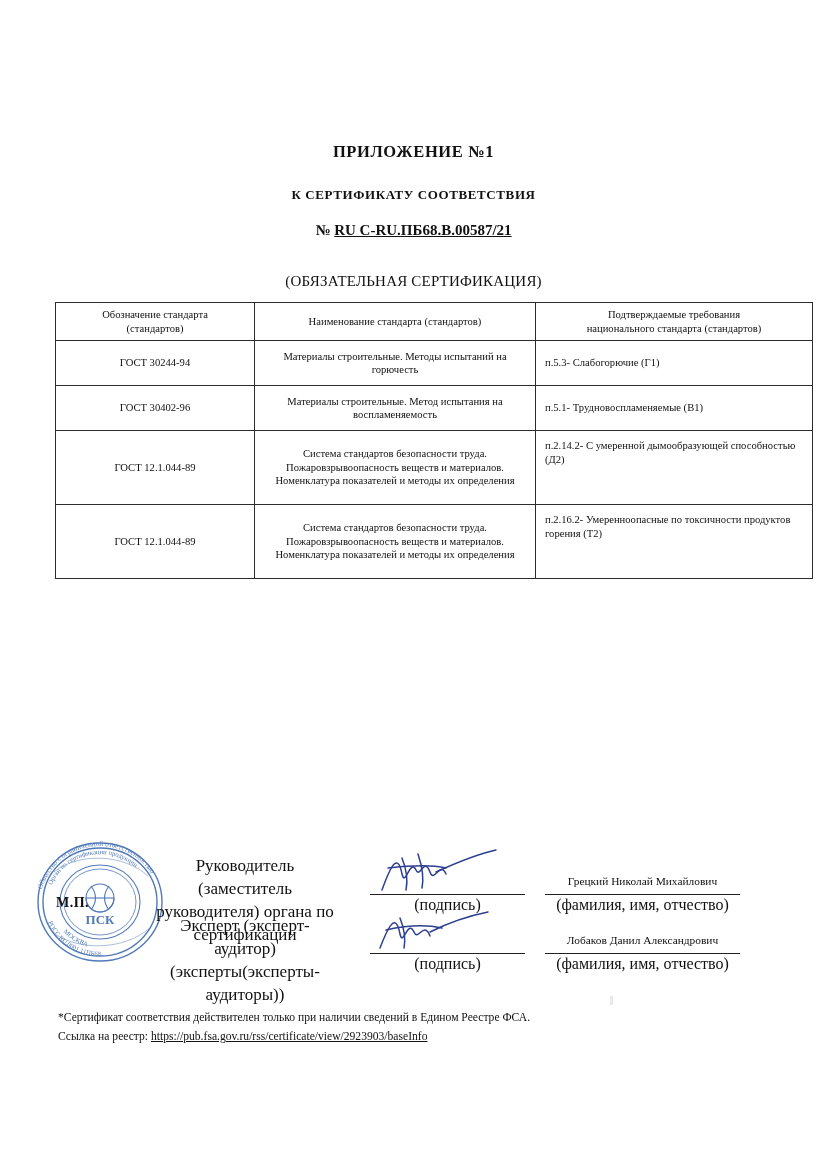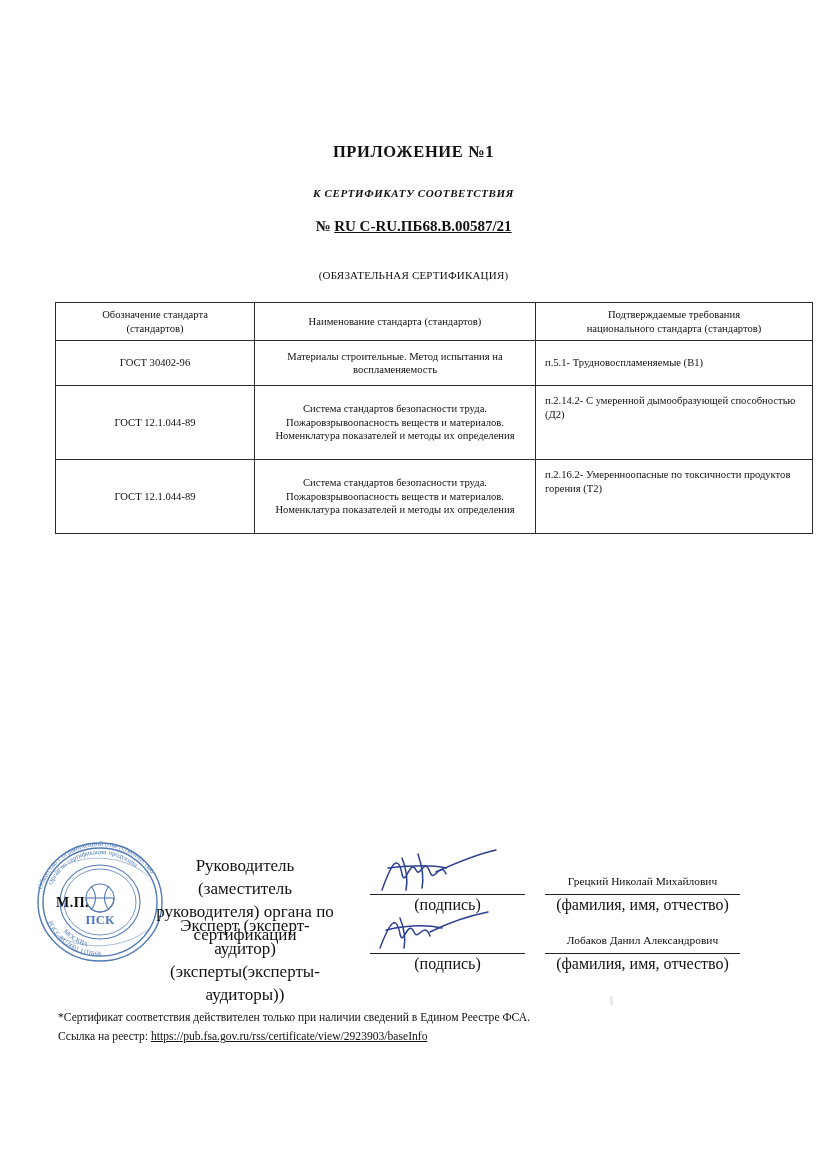--- a/index.html
+++ b/index.html
@@ -29,39 +29,38 @@
     right: 0;
     text-align: center;
   }
   .title-1 {
     font-size: 16.5px;
     font-weight: bold;
     letter-spacing: 0.6px;
     margin-bottom: 25px;
   }
   .title-2 {
-    font-size: 11px;
+    font-size: 13px;
     font-weight: bold;
     letter-spacing: 0.6px;
     margin-bottom: 19px;
-    font-style: italic;
   }
   .title-3 {
     font-size: 15px;
     font-weight: bold;
     margin-bottom: 34px;
   }
   .title-3 .num {
     font-weight: bold;
   }
   .title-3 .underlined {
     text-decoration: underline;
   }
   .subtitle {
-    font-size: 11px;
+    font-size: 15px;
     letter-spacing: 0.2px;
   }
 
   
   .std-table {
     position: absolute;
     top: 302px;
     left: 55px;
     width: 718px;
     border-collapse: collapse;
@@ -195,20 +194,25 @@
           <div>(стандартов)</div>
         </th>
         <th class="col-b">Наименование стандарта (стандартов)</th>
         <th class="col-c" style="">
           <div>Подтверждаемые требования</div>
           <div>национального стандарта (стандартов)</div>
         </th>
       </tr>
     </thead>
     <tbody>
+      <tr class="row-mid">
+        <td class="col-a">ГОСТ 30244-94</td>
+        <td class="col-b">Материалы строительные. Методы испытаний на горючесть</td>
+        <td class="col-c">п.5.3- Слабогорючие (Г1)</td>
+      </tr>
       <tr class="row-mid">
         <td class="col-a">ГОСТ 30402-96</td>
         <td class="col-b">Материалы строительные. Метод испытания на воспламеняемость</td>
         <td class="col-c">п.5.1- Трудновоспламеняемые (В1)</td>
       </tr>
       <tr class="row-tall">
         <td class="col-a">ГОСТ 12.1.044-89</td>
         <td class="col-b">Система стандартов безопасности труда. Пожаровзрывоопасность веществ и материалов. Номенклатура показателей и методы их определения</td>
         <td class="col-c" style="vertical-align:top;padding-top:8px">п.2.14.2- С умеренной дымообразующей способностью (Д2)</td>
       </tr>

